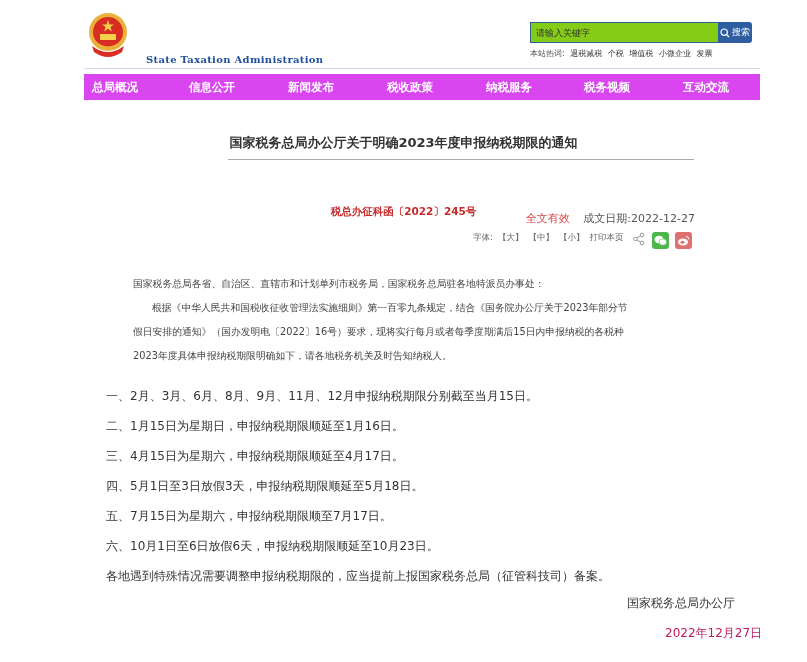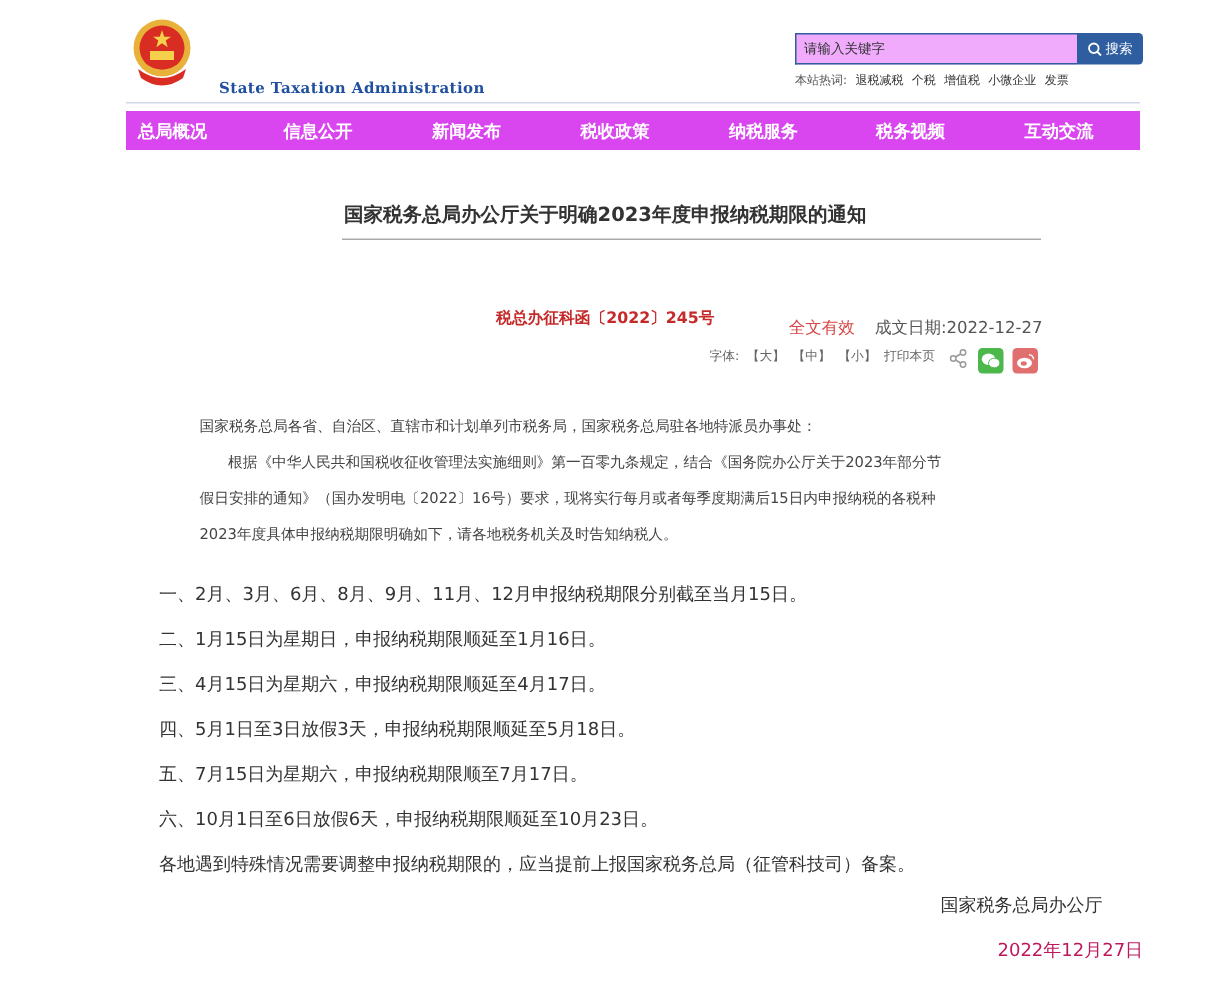--- a/index.html
+++ b/index.html
@@ -7,23 +7,23 @@
   body { font-family: "DejaVu Sans", "Liberation Sans", sans-serif; color: #333; position: relative; }
 
   
   .header { position: absolute; left: 84px; top: 8px; width: 676px; height: 60px; }
   .emblem { position: absolute; left: 2px; top: 4px; width: 44px; height: 48px; }
   .logo-cn { position: absolute; left: 62px; top: 14px; font-size: 24px; font-weight: bold; color: #1f4f9e; letter-spacing: 2px; white-space: nowrap; }
   .logo-en { position: absolute; left: 62px; top: 46px; font-family: "DejaVu Serif", "Liberation Serif", serif; font-size: 10px; font-weight: bold; color: #1f4f9e; letter-spacing: 0.3px; white-space: nowrap; }
   .header-line { position: absolute; left: 84px; top: 68px; width: 676px; height: 1px; background: #cfd9ea; }
 
   .search { position: absolute; left: 530px; top: 22px; width: 230px; height: 21px; }
-  .search-input { position: absolute; left: 0; top: 0; width: 188px; height: 21px; border: 1px solid #2f5ea0; border-right: none; font-size: 9px; padding-left: 5px; color: #333; background: #f0abfc; font-family: "DejaVu Sans", sans-serif; outline: none; }
+  .search-input { position: absolute; left: 0; top: 0; width: 188px; height: 21px; border: 1px solid #2f5ea0; border-right: none; font-size: 9px; padding-left: 5px; color: #333; background: #84cc16; font-family: "DejaVu Sans", sans-serif; outline: none; }
   .search-input::placeholder { color: #333; }
-  .search-btn { position: absolute; left: 188px; top: 0; width: 44px; height: 21px; background: #2f5ea0; color: #fff; font-size: 9px; border: none; border-radius: 0 3px 3px 0; display: flex; align-items: center; justify-content: center; gap: 2px; }
+  .search-btn { position: absolute; left: 188px; top: 0; width: 34px; height: 21px; background: #2f5ea0; color: #fff; font-size: 9px; border: none; border-radius: 0 3px 3px 0; display: flex; align-items: center; justify-content: center; gap: 2px; }
   .hotwords { position: absolute; left: 530px; top: 48px; font-size: 8px; color: #555; white-space: nowrap; }
   .hotwords span { margin-right: 3px; }
   .hotwords .hw-link { color: #333; }
 
   
   .nav { position: absolute; left: 84px; top: 74px; width: 676px; height: 26px; background: #d946ef; display: flex; align-items: center; }
   .nav-item { color: #fff; font-size: 11.5px; font-weight: bold; white-space: nowrap; position: absolute; top: 6px; }
 
   
   .title { position: absolute; left: 0; width: 807px; top: 134px; text-align: center; font-size: 13px; font-weight: bold; color: #333; }

